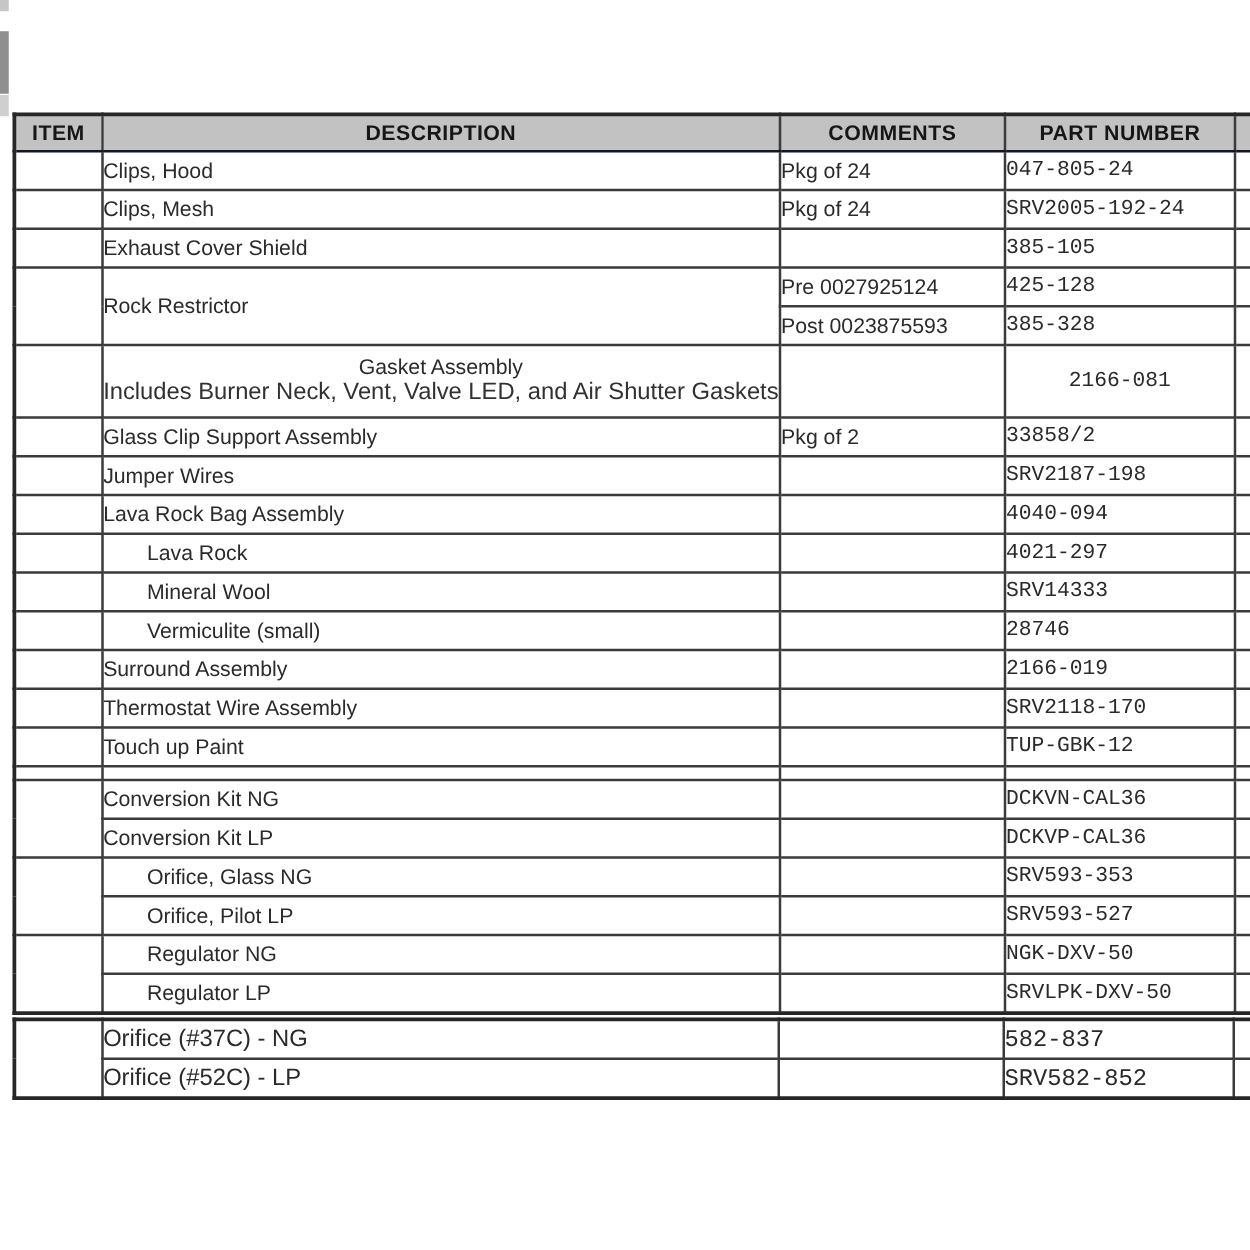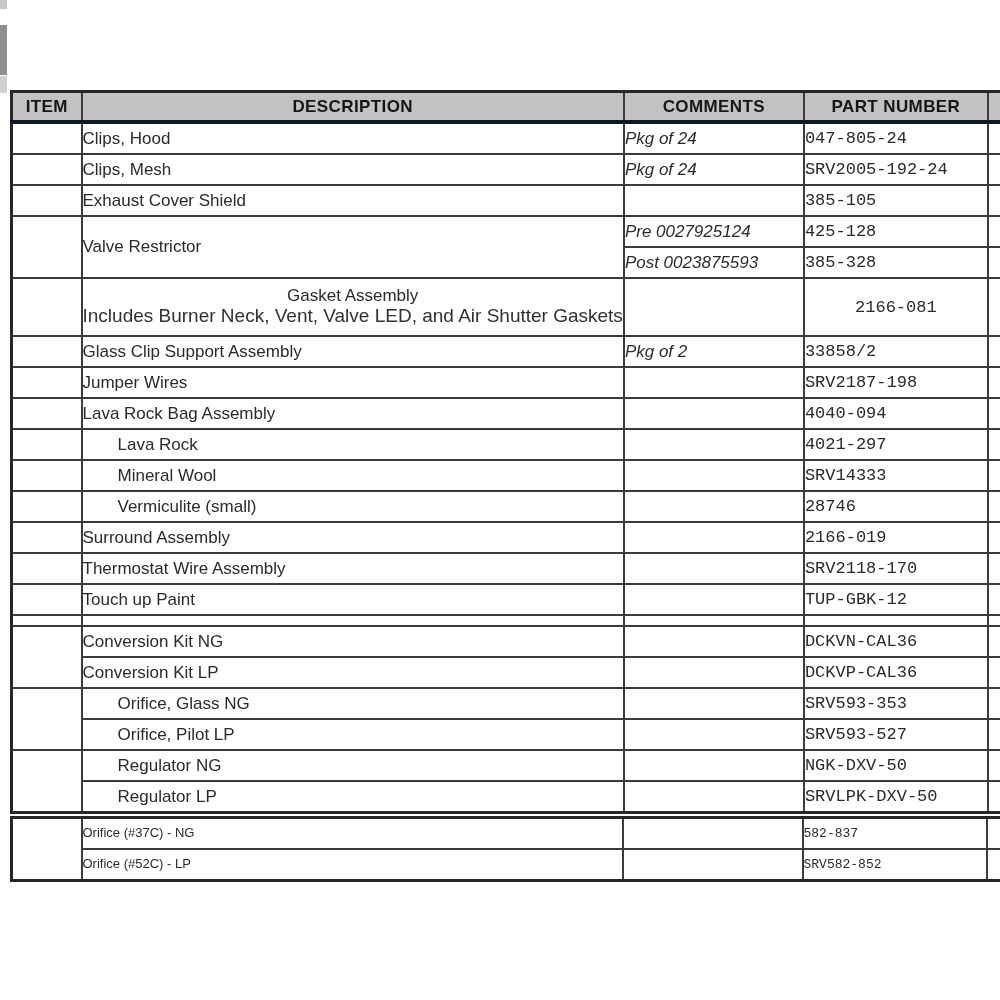--- a/index.html
+++ b/index.html
@@ -32,42 +32,42 @@
     white-space: nowrap;
   }
   .parts-table th {
     background: #c2c2c2;
     height: 27px;
     font-size: 17px;
     font-weight: bold;
     letter-spacing: .4px;
     color: #161616;
     text-align: center;
-    border-bottom: 4px solid #0f172a;
+    border-bottom: 2px solid #0f172a;
   }
   .parts-table td {
     height: 29px;
     font-size: 17px;
     color: #2a2a2a;
     vertical-align: middle;
   }
   .c-desc     { padding-left: 15px; }
   .c-desc.indent { padding-left: 35px; }
-  .c-comments { padding-left: 17px; font-style: italic; }
+  .c-comments { padding-left: 17px; }
   .c-part     { padding-left: 16px; font-family: Liberation Mono, monospace; }
   .c-edge     { border-left: 3px solid #272727; }
 
   .desc-main { line-height: 1.15; }
   .desc-note { font-size: 19px; line-height: 1.2; color: #313131; }
 
   .tall-row td   { height: 56px; text-align: center; }
   .spacer-row td { height: 9px; }
 
   table.bottom-table { margin-top: 2px; }
-  .bottom-table td { font-size: 13px; height: 29px; }
+  .bottom-table td { font-size: 19px; height: 29px; }
 </style>
 </head>
 <body>
 
 <div id="stage">
 
   <div class="edge-strip">
     <div class="edge-seg s1"></div>
     <div class="edge-seg s2"></div>
     <div class="edge-seg s3"></div>
@@ -116,21 +116,21 @@
             <td class="c-desc" rowspan="1">
               <div class="desc-main">Exhaust Cover Shield</div>
             </td>
             <td class="c-comments"></td>
             <td class="c-part">385-105</td>
             <td class="c-edge"></td>
           </tr>
           <tr>
             <td class="c-item" rowspan="2"></td>
             <td class="c-desc" rowspan="2">
-              <div class="desc-main">Valve Restrictor</div>
+              <div class="desc-main">Rock Restrictor</div>
             </td>
             <td class="c-comments">Pre 0027925124</td>
             <td class="c-part">425-128</td>
             <td class="c-edge"></td>
           </tr>
           <tr>
             <td class="c-comments">Post 0023875593</td>
             <td class="c-part">385-328</td>
             <td class="c-edge"></td>
           </tr>

